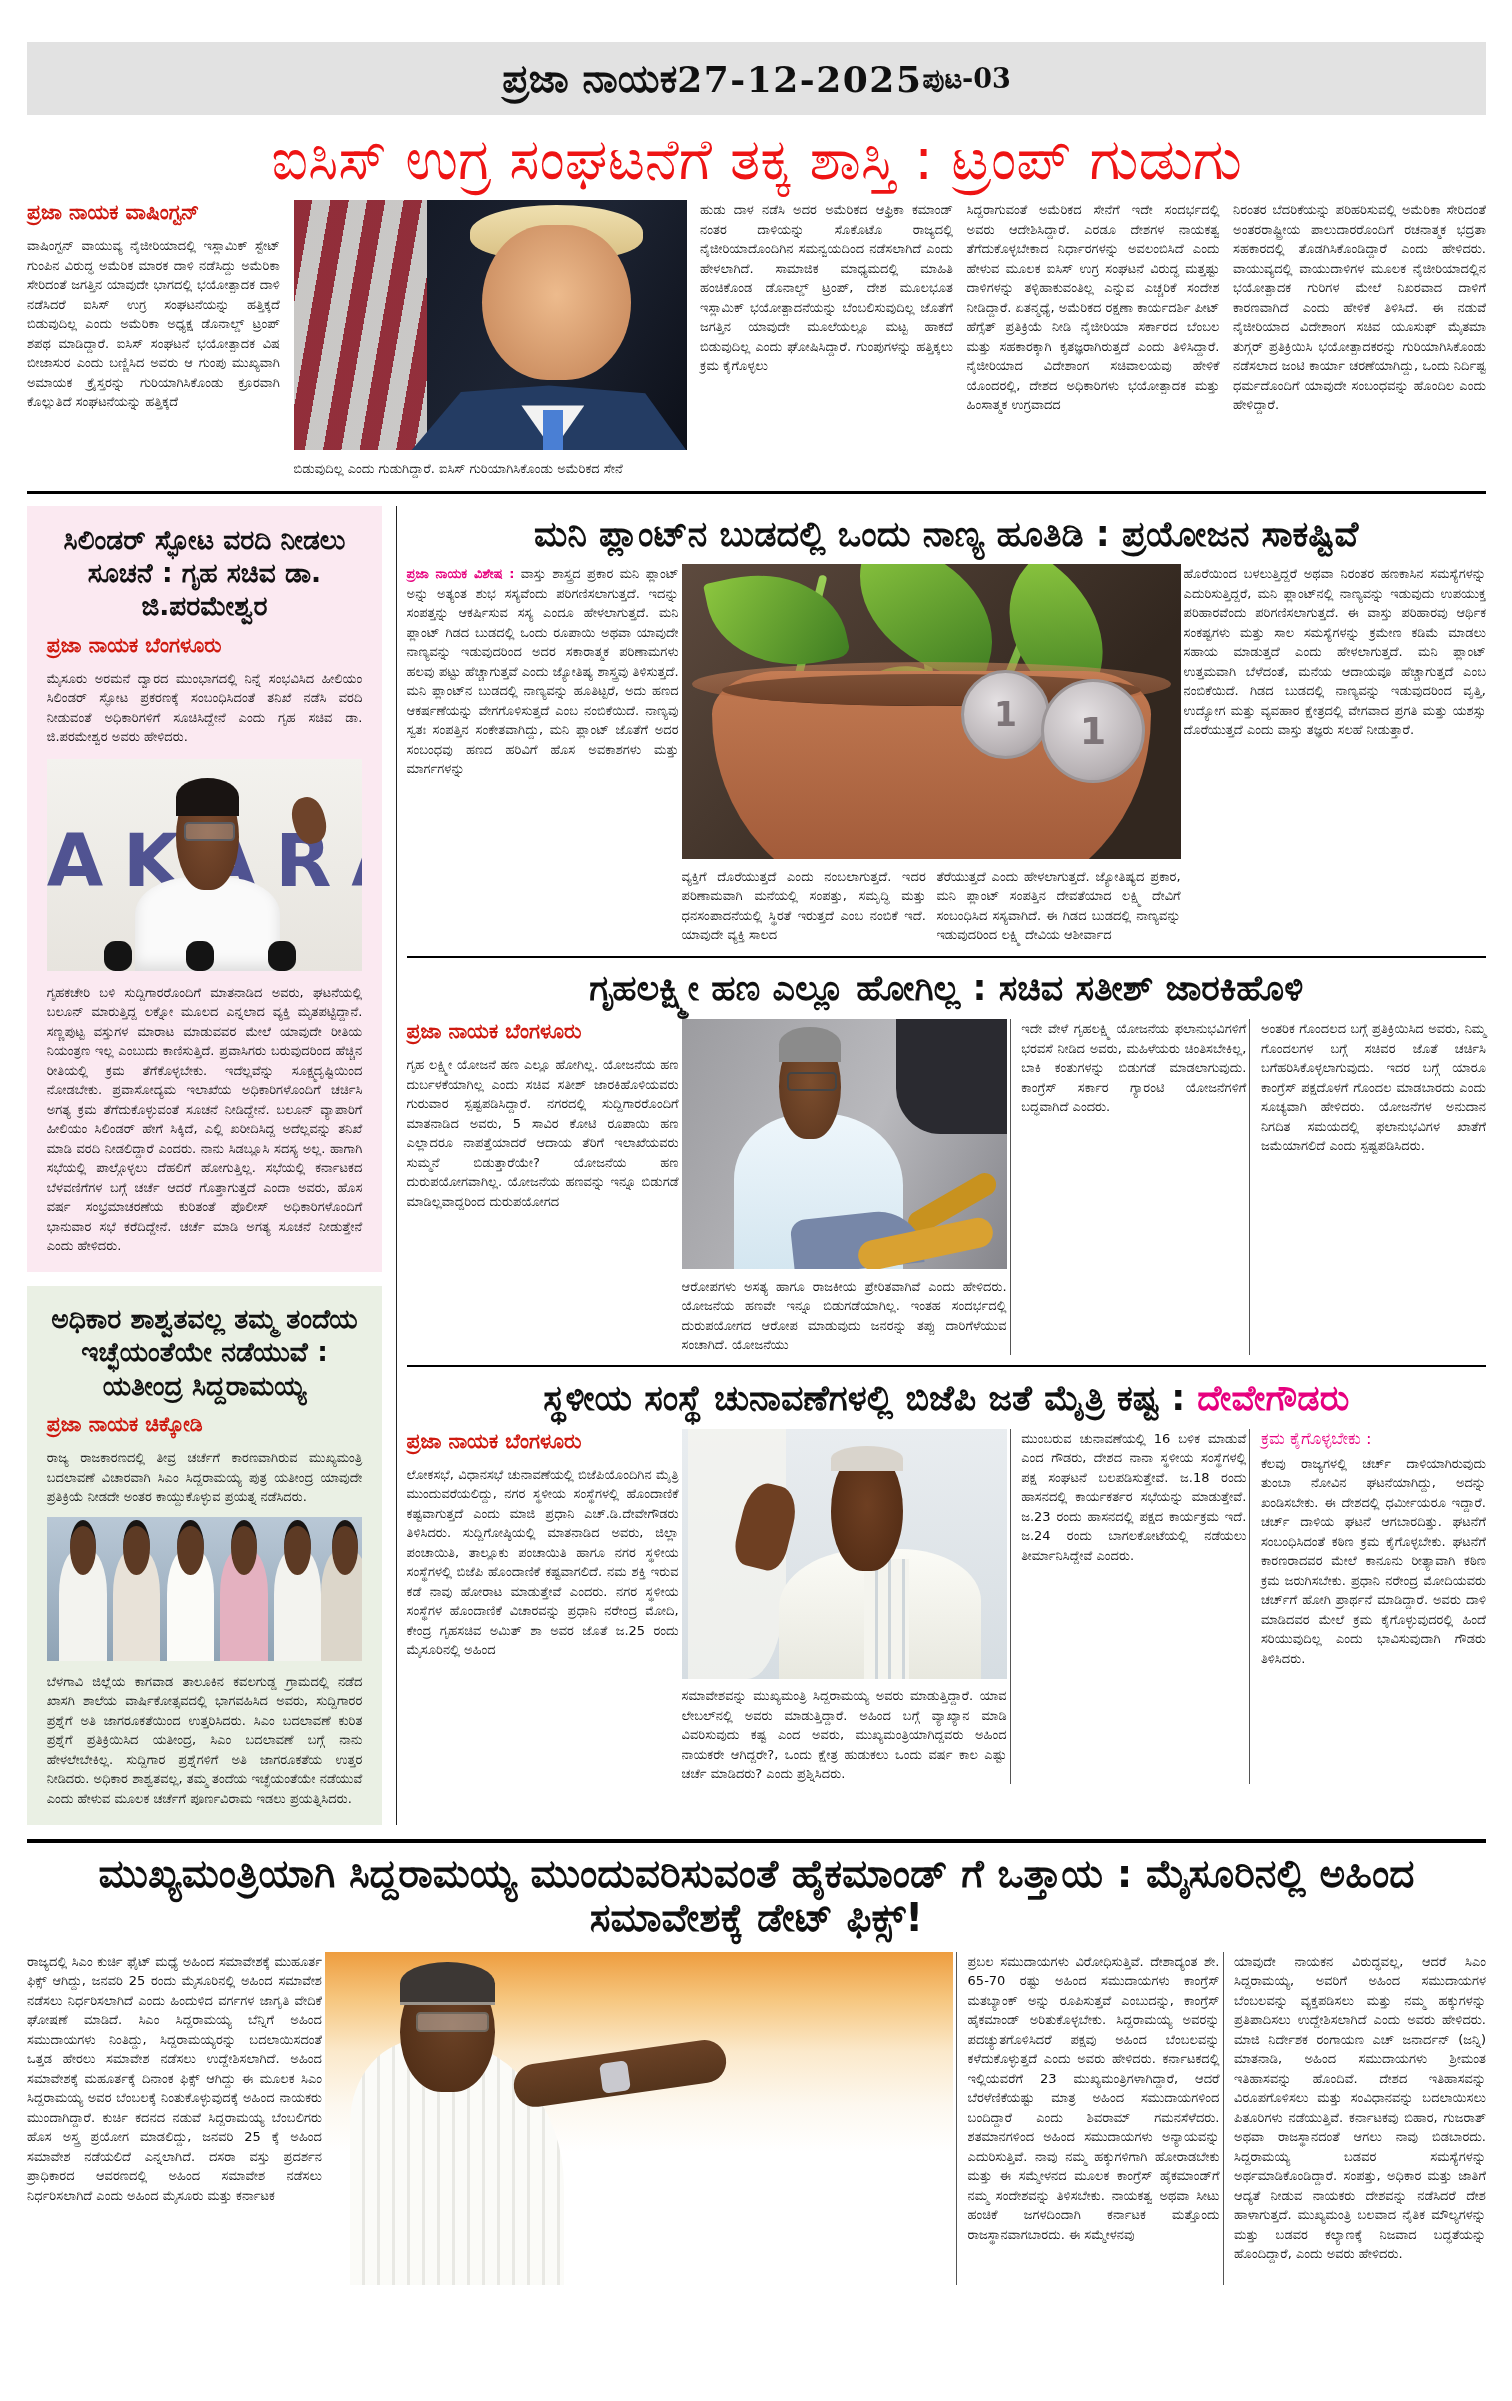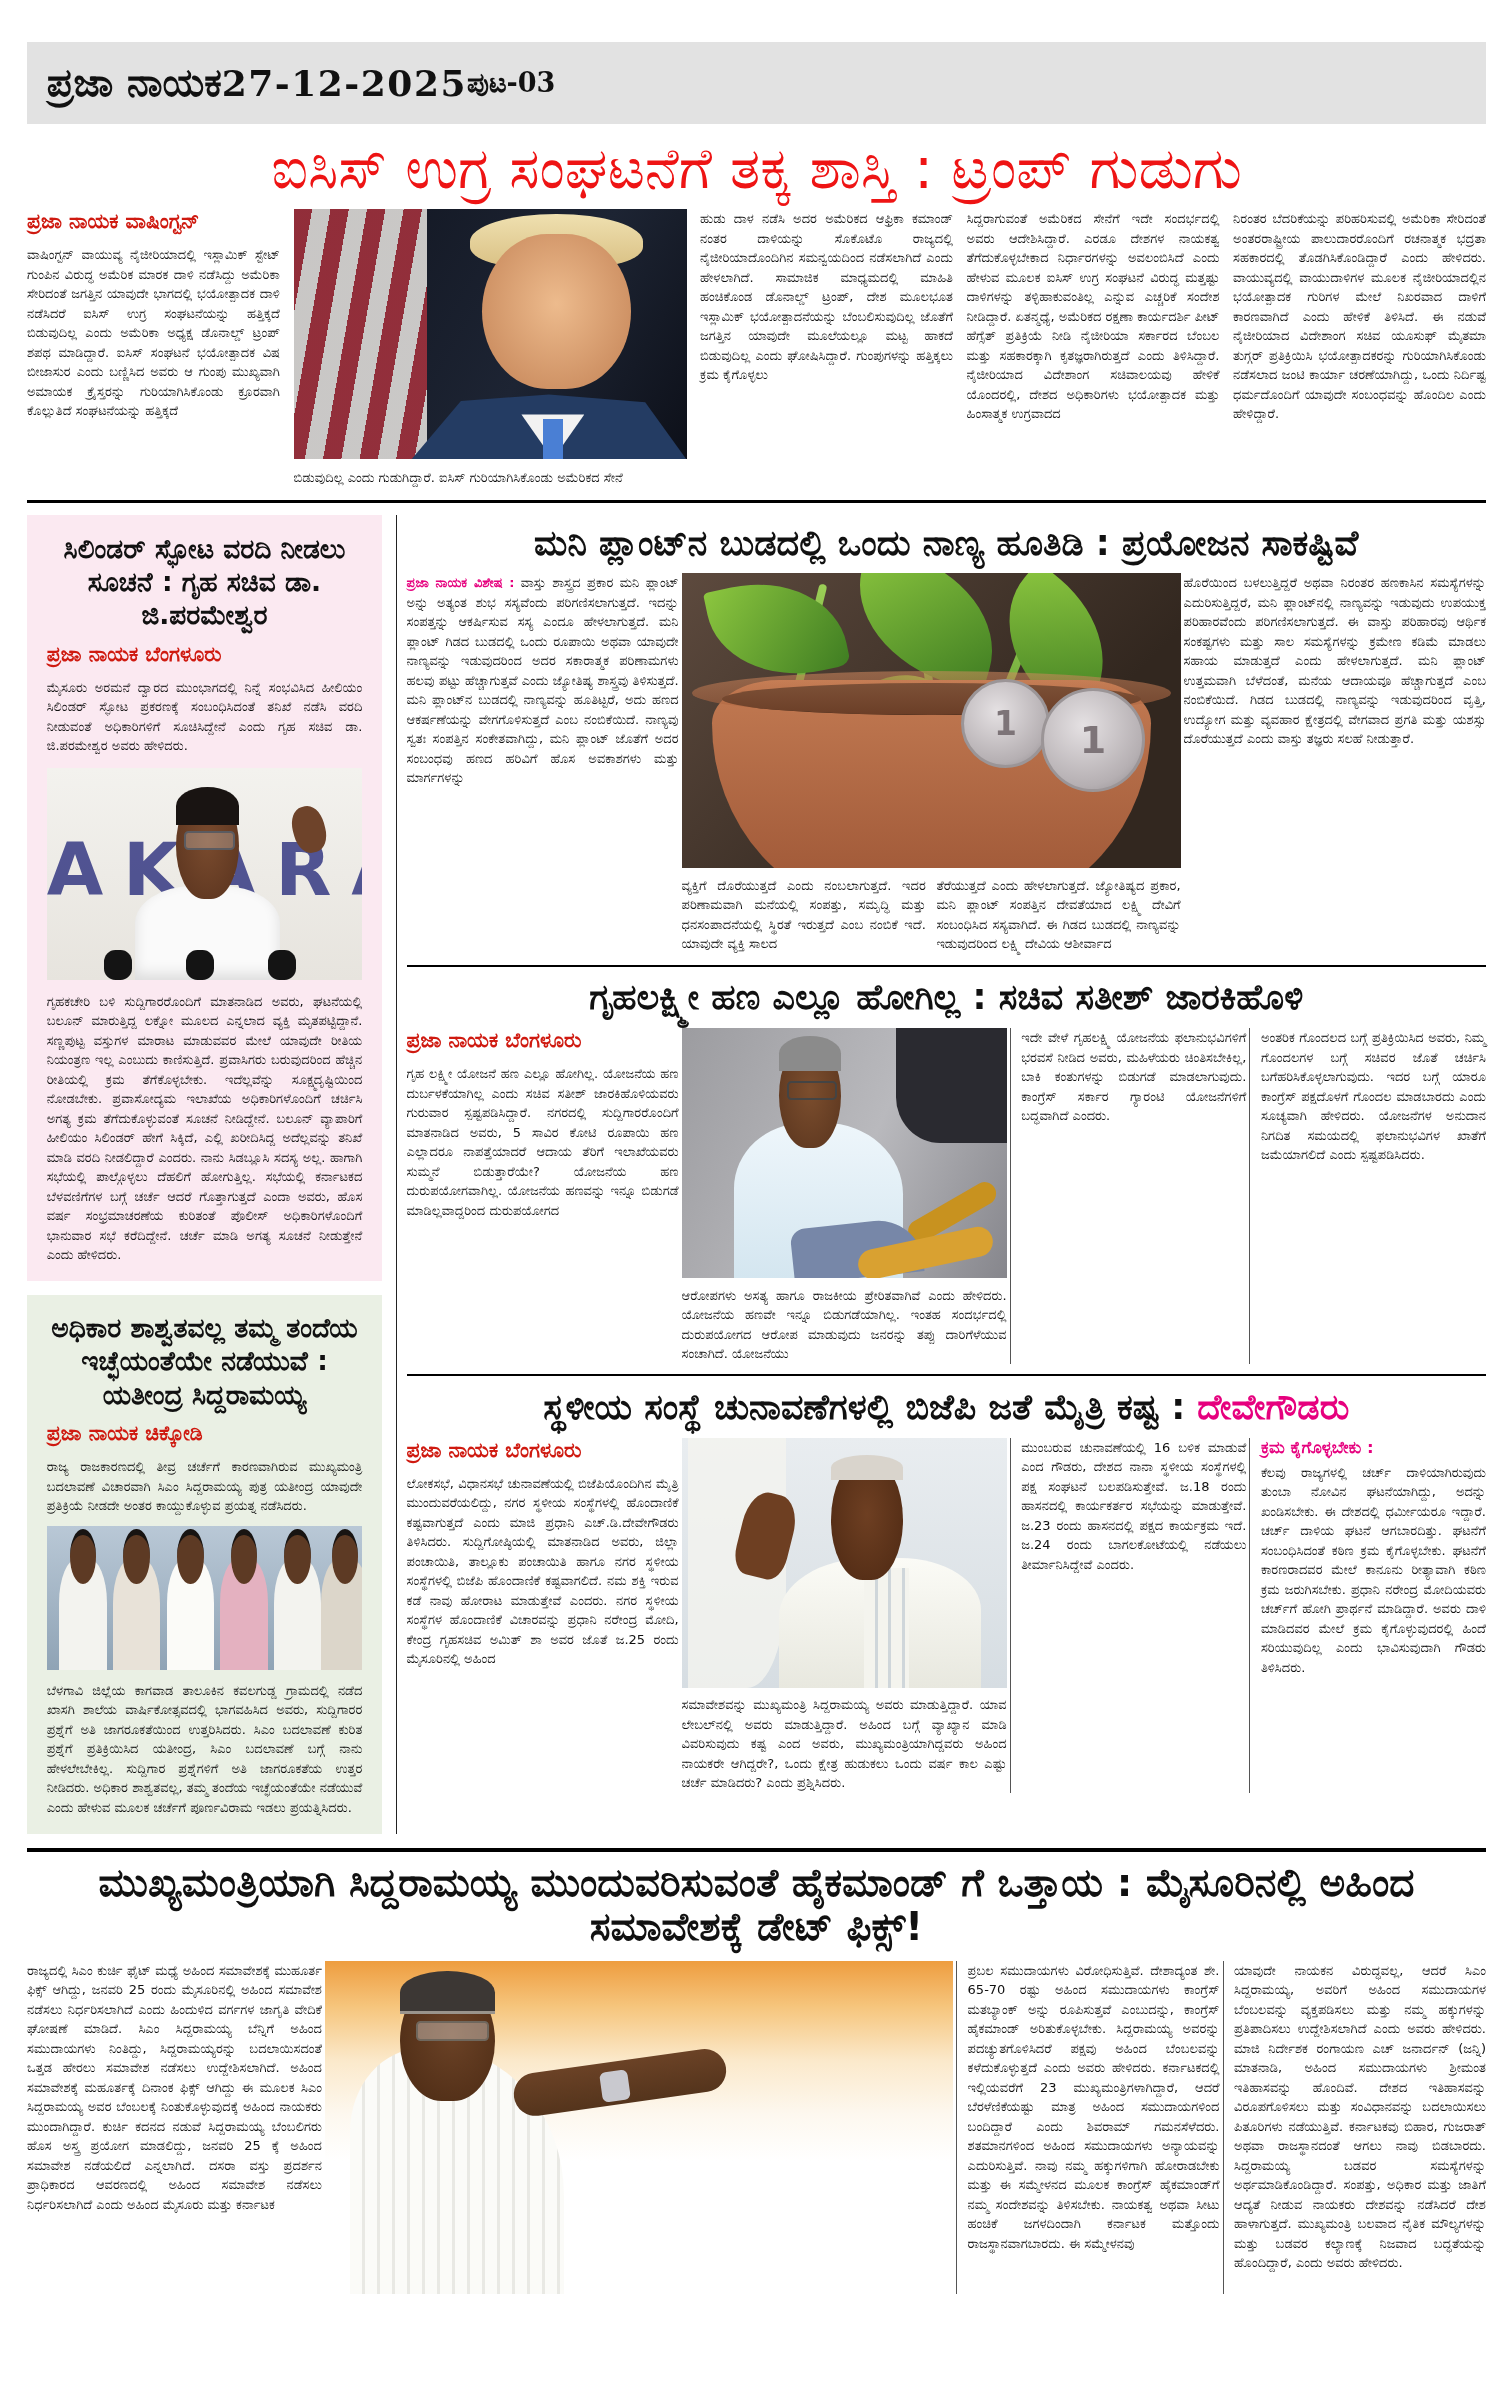--- a/index.html
+++ b/index.html
@@ -1,34 +1,34 @@
 <!DOCTYPE html>
 <html style="font-size:12px"><head>
 <meta charset="utf-8">
 <style>
   html,body{margin:0;padding:0;background:#888;}
   .page{width:1513px;min-height:2401px;background:#fff;margin:0 auto;position:relative;
         font-family:"DejaVu Sans","Liberation Sans",sans-serif;color:#111;
         padding:0 27px;box-sizing:border-box;overflow:hidden;}
   
-  .masthead-bar{display:flex;justify-content:flex-start;align-items:center;
-    background:#e2e2e2;height:82px;margin-top:42px;padding:0 19.7px;}
+  .masthead-bar{display:flex;justify-content:center;align-items:center;
+    background:#e2e2e2;height:73px;margin-top:42px;padding:0 19.7px;}
   .mast-title{font-size:39px;font-weight:800;}
   .mast-date{font-size:36px;font-weight:800;letter-spacing:1.5px;font-family:"DejaVu Serif","Liberation Serif",serif;}
   .mast-page{font-size:27px;font-weight:700;font-family:"DejaVu Serif","Liberation Serif",serif;}
   
   .main-headline{color:#ee1414;text-align:center;font-size:57px;font-weight:400;
     line-height:1.05;margin:15px 0 10.6px;}
   
   .byline{color:#cf1a10;font-weight:800;font-size:20.4px;margin:0 0 12px;}
   .byline-inline{color:#e6007e;font-weight:800;}
   .jt{font-size:13px;line-height:1.5;text-align:justify;}
   .art-head{font-weight:900;font-size:35px;text-align:center;line-height:1.15;margin:7.6px 0 10.6px;}
   .accent-name{color:#e6007e;}
-  .subhead-magenta{color:#e6007e;font-weight:700;}
+  .subhead-magenta{color:#e6007e;font-weight:400;}
   
   .lead-section{display:flex;gap:13.6px;margin-top:3px;}
   .lead-col{flex:1;}
   .lead-photo-block{flex:0 0 393px;}
   .lead-under{display:flex;gap:12px;margin-top:9px;}
   .lead-under>div{flex:1;}
   .rule{border-top:3px solid #000;margin:12px 0;}
   .rule-thin{border-top:2.3px solid #000;margin:10.6px 0;}
   .rule-thick{border-top:4.5px solid #000;margin:13.6px 0 9px;}
   .main-grid{display:flex;gap:13.6px;align-items:stretch;}

